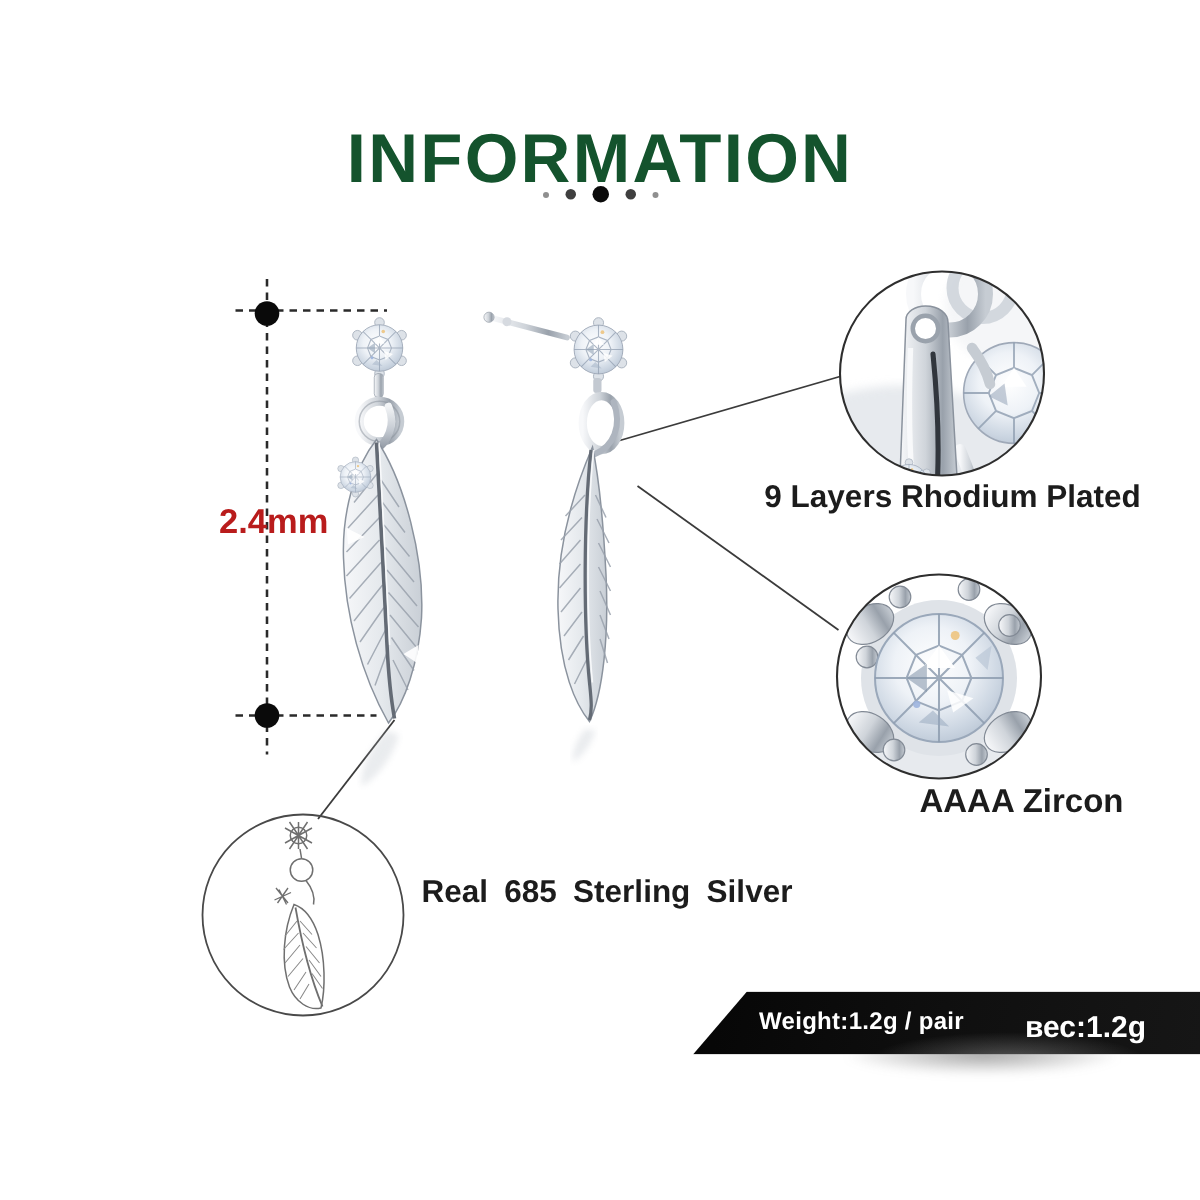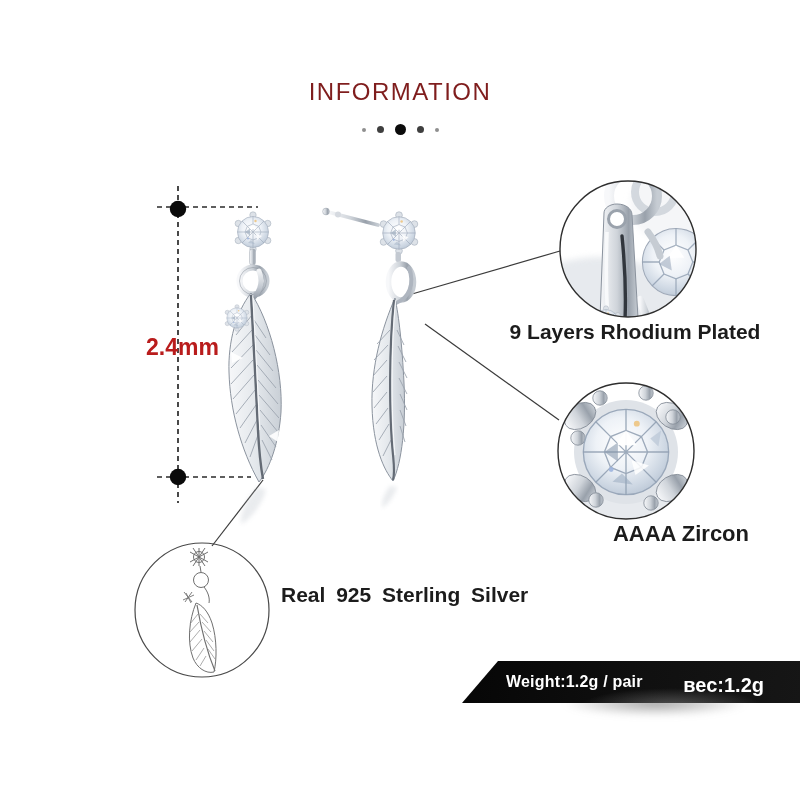--- a/index.html
+++ b/index.html
@@ -4,21 +4,21 @@
 <style>
   html,body{margin:0;padding:0;background:#ffffff;}
   .page{
     position:relative;width:800px;height:800px;background:#ffffff;overflow:hidden;
     font-family:"Liberation Sans",sans-serif;color:#111;
   }
   .abs{position:absolute;}
   
   .title{
     top:78px;left:0;width:100%;text-align:center;
-    font-size:24px;font-weight:normal;letter-spacing:1.5px;color:#7f1d1d;z-index:4;
+    font-size:46px;font-weight:bold;letter-spacing:1.5px;color:#14532d;z-index:4;
   }
   .dots{top:124px;left:0;width:100%;display:flex;justify-content:center;align-items:center;gap:11px;z-index:4;}
   .dot{border-radius:50%;display:block;}
   .dot.s{width:4px;height:4px;background:#8f8f8f;}
   .dot.m{width:7px;height:7px;background:#3f3f3f;}
   .dot.l{width:11px;height:11px;background:#0b0b0b;}
   
   .dim-label{top:334px;left:146px;font-size:23px;font-weight:bold;color:#b91c1c;z-index:4;}
   .lbl{font-weight:bold;color:#1c1c1c;z-index:4;}
   .lbl-rhodium{top:320px;left:500px;width:270px;text-align:center;font-size:21px;}
@@ -262,21 +262,21 @@
         <path d="M200,614 L208,623 M202,622 L211,632 M204,631 L213,642 M206,640 L214,651 M208,649 L215,659"></path>
       </g>
       <circle cx="202" cy="610" r="67" stroke="#494949" stroke-width="1.2"></circle>
     </g>
   </svg>
 
   <div class="abs dim-label">2.4mm</div>
 
   <div class="abs lbl lbl-rhodium">9 Layers Rhodium Plated</div>
   <div class="abs lbl lbl-zircon">AAAA Zircon</div>
-  <div class="abs lbl lbl-silver">Real 925 Sterling Silver</div>
+  <div class="abs lbl lbl-silver">Real 685 Sterling Silver</div>
 
   <div class="abs banner-shadow"></div>
   <div class="abs banner">
     <div class="banner-weight">Weight:1.2g / pair</div>
     <div class="banner-weight-ru">вес:1.2g</div>
   </div>
 
 </div>
 
 </body></html>

